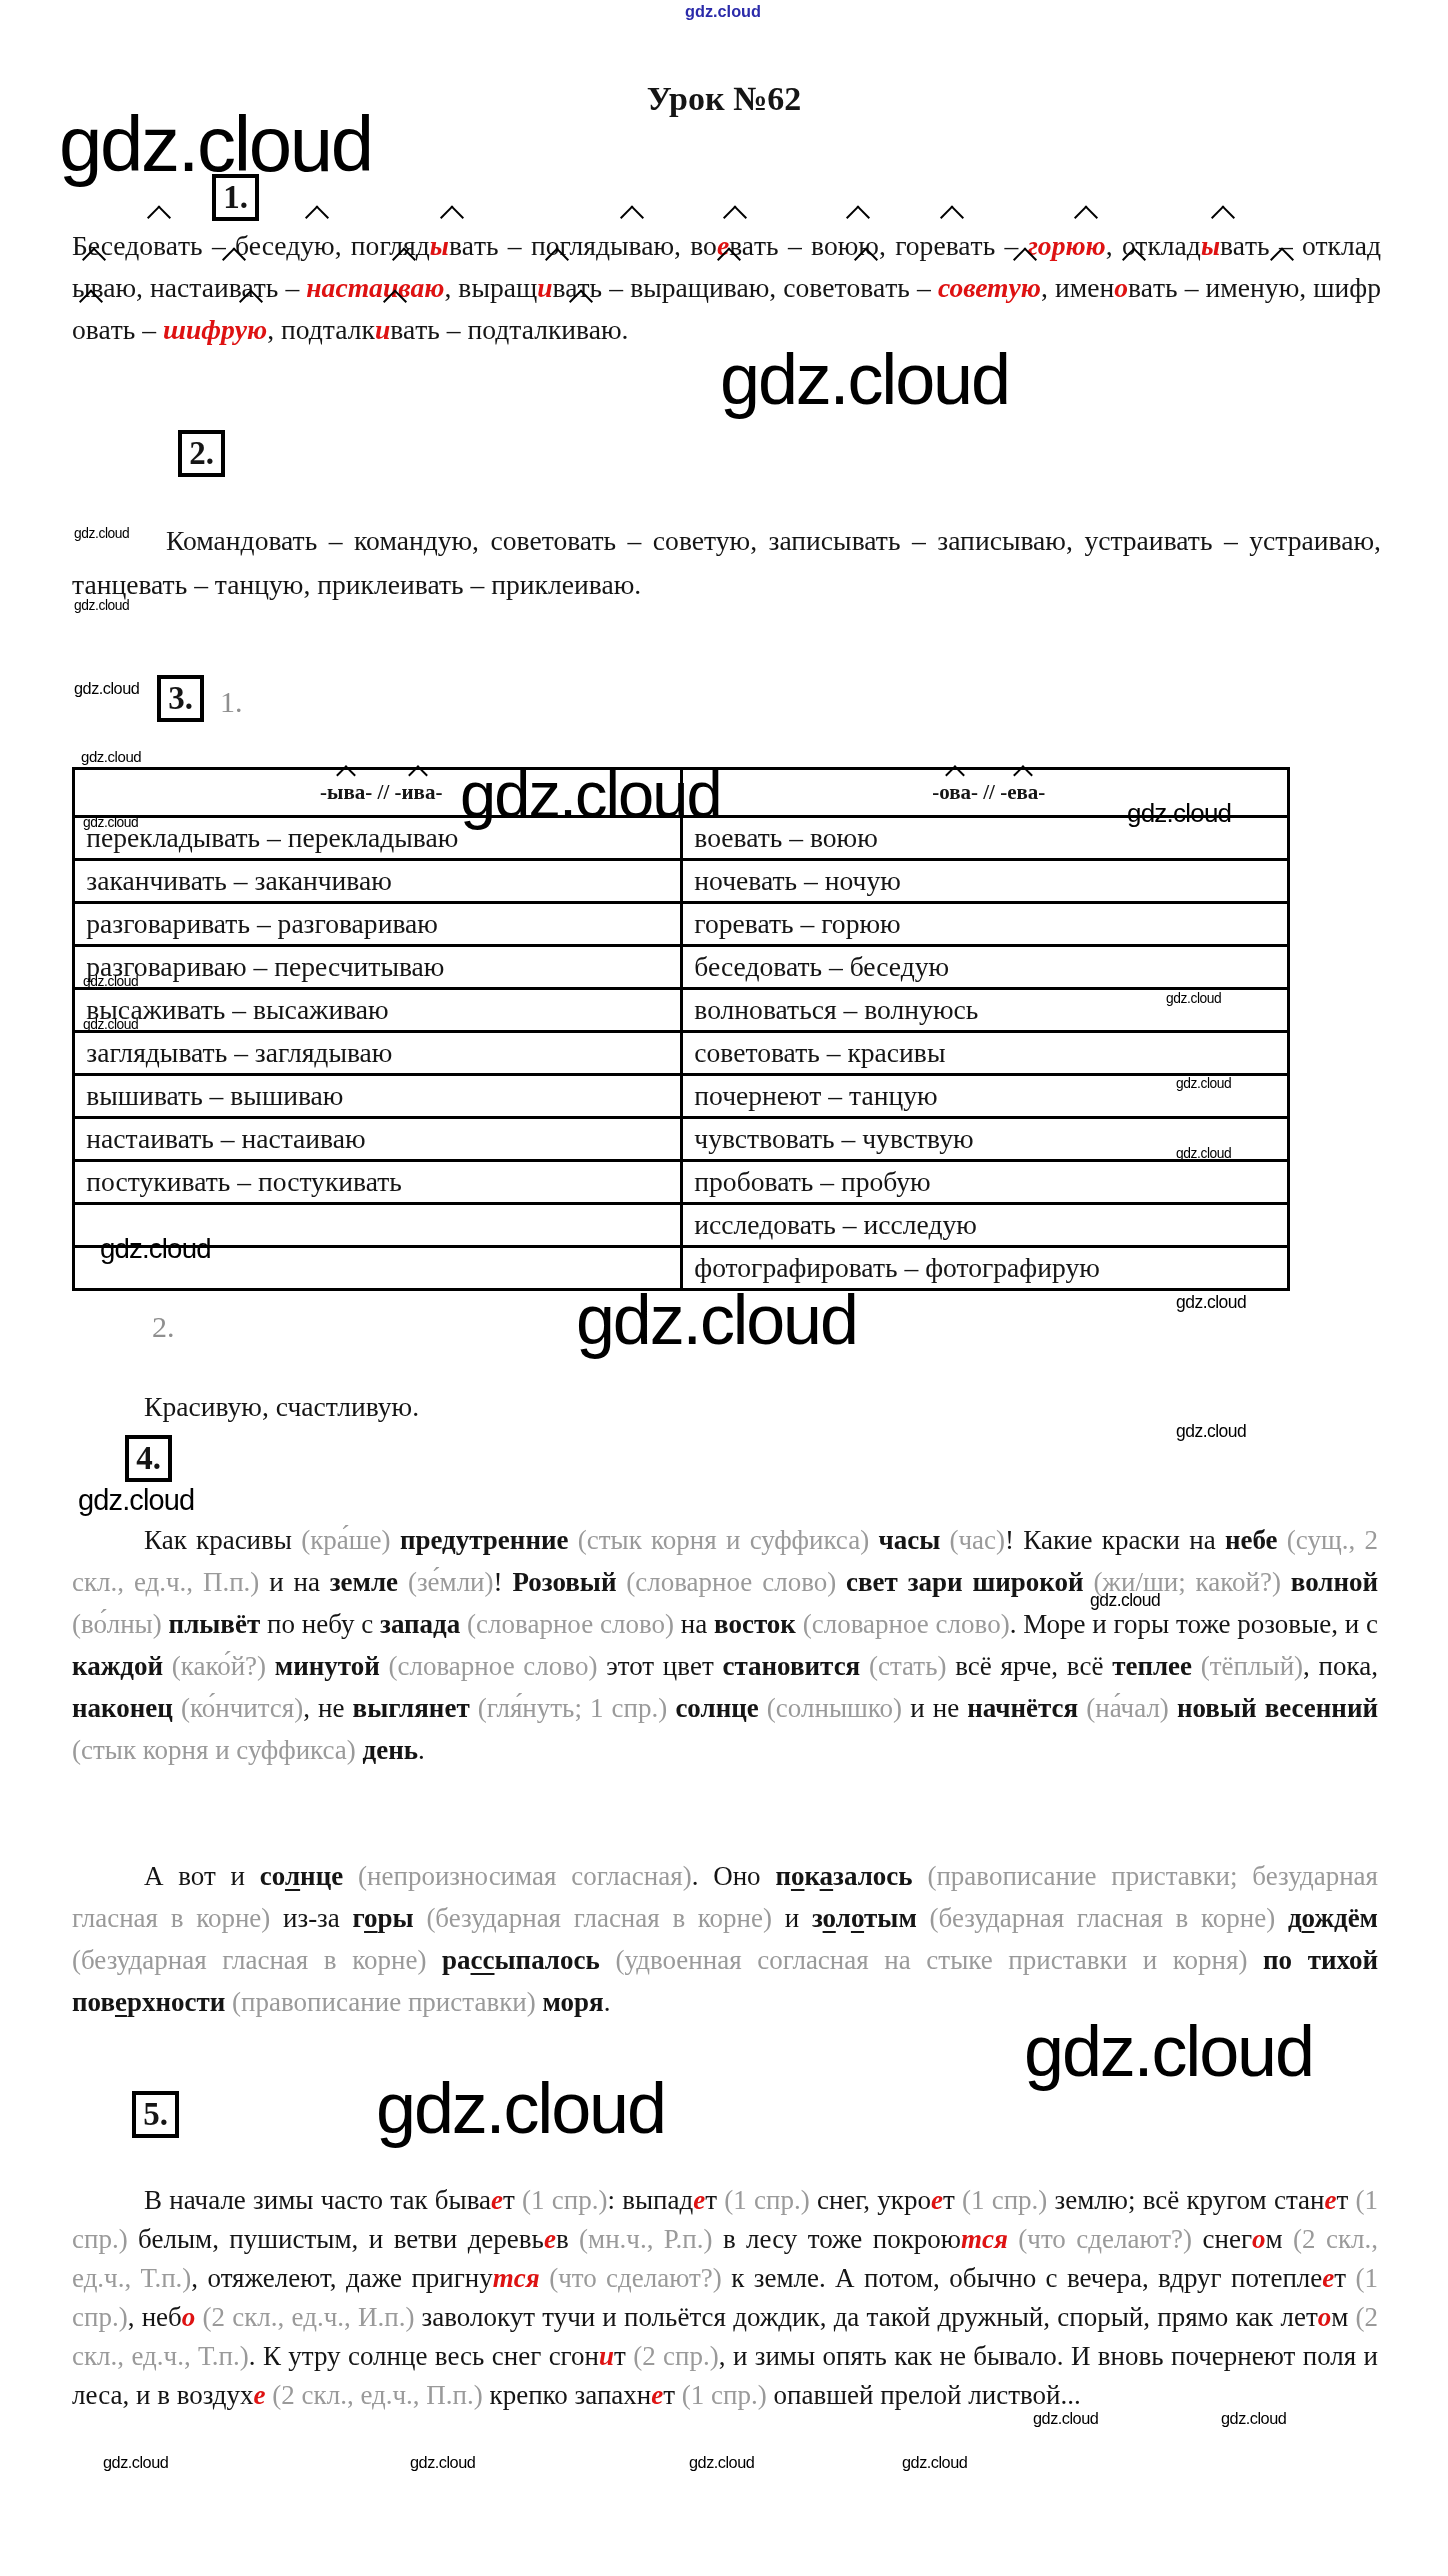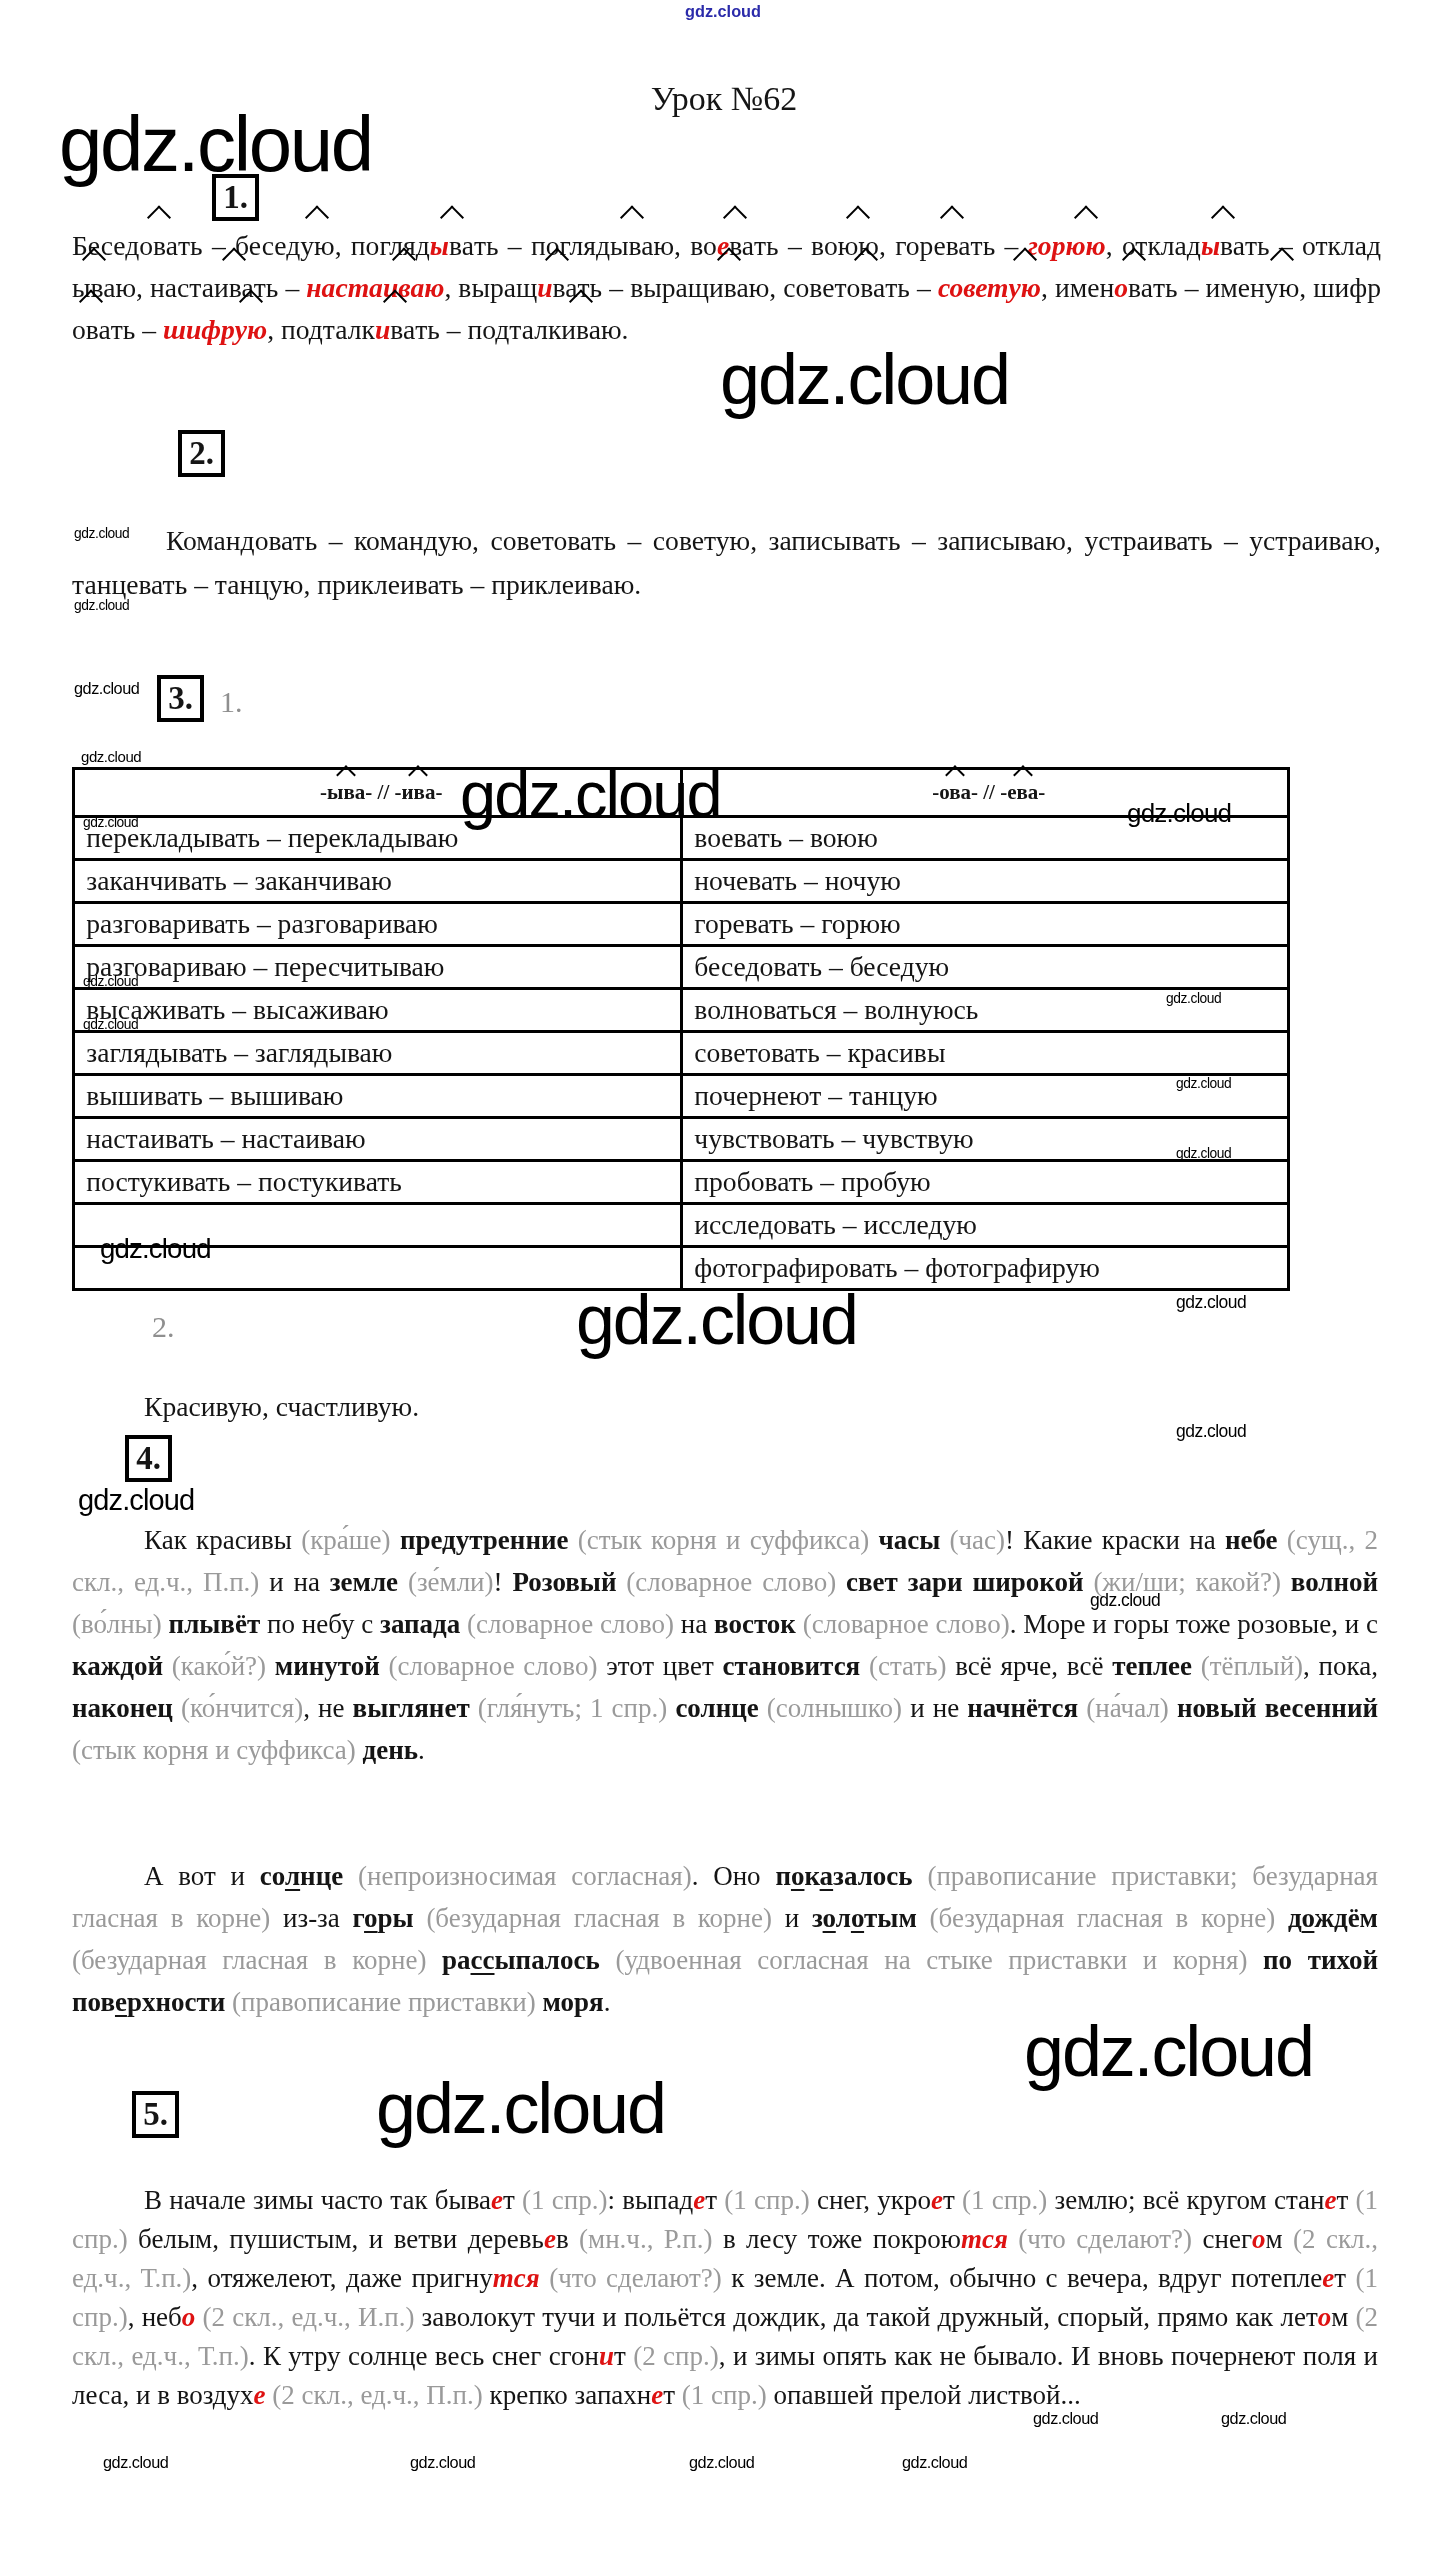--- a/index.html
+++ b/index.html
@@ -3,21 +3,21 @@
 <meta charset="utf-8">
 <style>
   html,body{margin:0;padding:0;background:#fff;}
   #stage{
     position:relative;width:1448px;height:2576px;background:#ffffff;
     font-family:"Liberation Serif",serif;color:#151515;overflow:hidden;
   }
   
   .title{
     position:absolute;left:0;top:80px;width:100%;text-align:center;
-    font-size:34px;font-weight:normal;
+    font-size:34px;font-weight:bold;
   }
   
   .numbox{
     position:absolute;width:39px;height:39px;border:4.4px solid #000;
     display:flex;align-items:center;justify-content:center;
     font-weight:bold;font-size:33px;background:#fff;
   }
   .graynum{position:absolute;color:#8f8f8f;font-size:30px;}
   
   .para{

